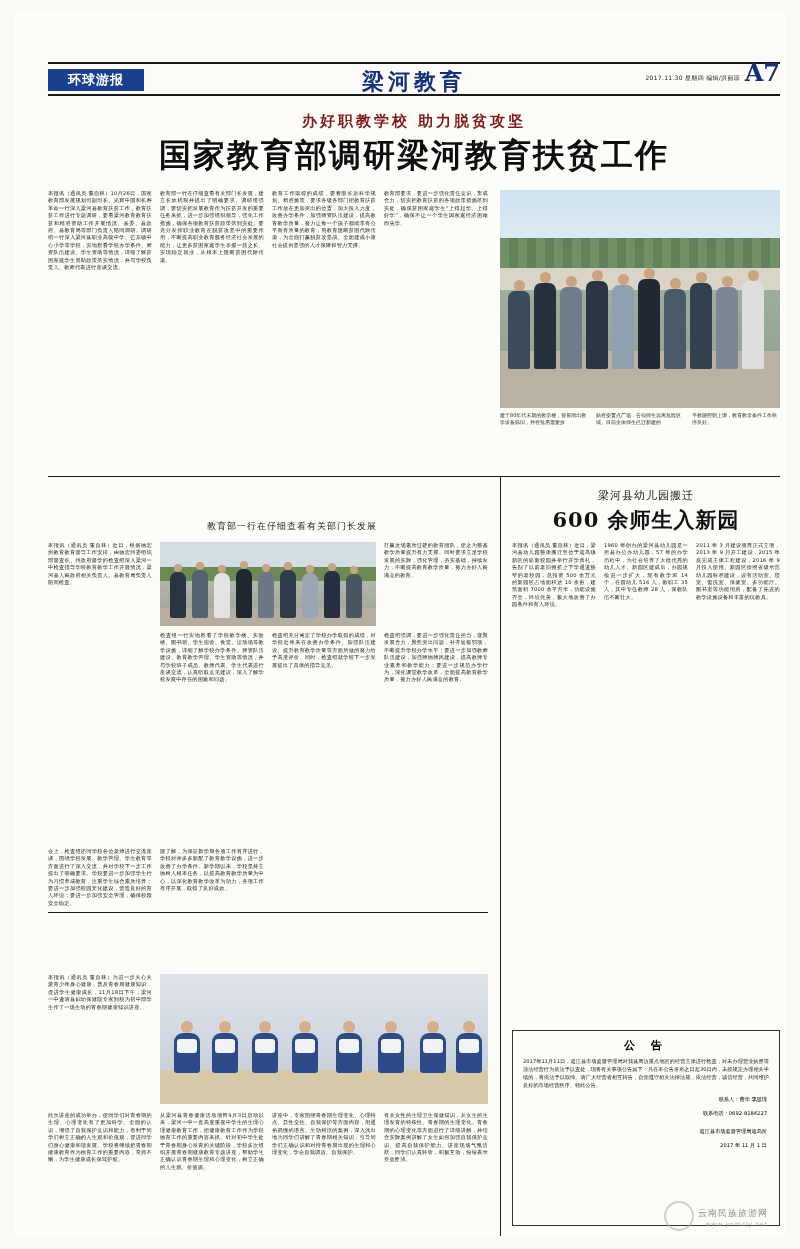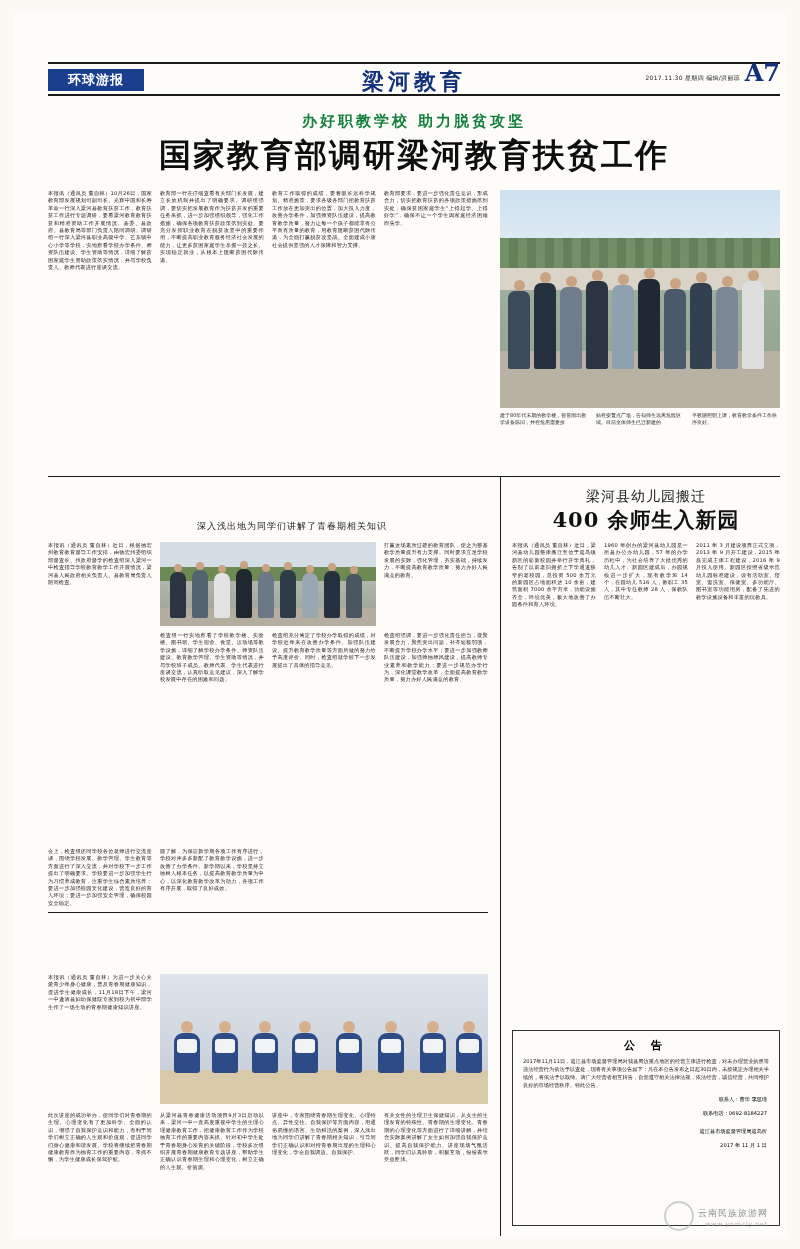--- a/index.html
+++ b/index.html
@@ -32,21 +32,21 @@
     position:absolute;right:40px;top:10px;font-size:6px;color:#222;
     letter-spacing:.3px;
   }
   .mh-page{
     position:absolute;right:0;top:-6px;font-size:24px;font-weight:bold;
     color:#13307a;font-family:"DejaVu Serif","Liberation Serif",serif;
   }
   
   .sub-head{
     position:absolute;left:34px;top:100px;width:732px;text-align:center;
-    font-size:15px;font-weight:bold;color:#15803d;letter-spacing:3px;
+    font-size:15px;font-weight:bold;color:#7f1d1d;letter-spacing:3px;
   }
   .main-head{
     position:absolute;left:34px;top:122px;width:732px;text-align:center;
     font-size:32px;font-weight:bold;color:#0e0e0e;letter-spacing:2px;
     font-family:"DejaVu Serif","Liberation Serif",serif;
   }
   .rule{
     position:absolute;background:#1a1a1a;
   }
   
@@ -168,21 +168,21 @@
             <span class="hd"></span>
           </div>
       </div>
     </div>
     <div class="cap" style="left:486px;top:400px;width:90px;">建于80年代末期的教学楼，曾冒雨出教学设备陈旧，并在危房需要拆</div>
     <div class="cap" style="left:582px;top:400px;width:90px;">贴在安置点广场，告知师生远离危险区域。目前全体师生已迁新建的</div>
     <div class="cap" style="left:678px;top:400px;width:88px;">平教随照明上课，教育教学条件工作秩序良好。</div>
 
     <div class="rule" style="left:34px;top:464px;width:732px;height:1px;"></div>
 
-    <div class="sec-sub" style="left:34px;top:508px;width:488px;">深入浅出地为同学们讲解了青春期相关知识</div>
+    <div class="sec-sub" style="left:34px;top:508px;width:488px;">教育部一行在仔细查看有关部门长发展</div>
 
     <div class="col" style="left:34px;top:530px;width:104px;height:300px;">本报讯（通讯员 董自林）近日，根据德宏州教育教育督导工作安排，由德宏州委组织部督查长、州政府督学的检查组深入梁河一中检查指导学校教育教学工作开展情况，梁河县人民政府相关负责人、县教育局负责人陪同检查。</div>
     <div class="col" style="left:146px;top:620px;width:104px;height:210px;">检查组一行实地察看了学校教学楼、实验楼、图书馆、学生宿舍、食堂、运动场等教学设施，详细了解学校办学条件、师资队伍建设、教育教学管理、学生资助等情况，并与学校班子成员、教师代表、学生代表进行座谈交流，认真听取意见建议，深入了解学校发展中存在的困难和问题。</div>
     <div class="col" style="left:258px;top:620px;width:104px;height:210px;">检查组充分肯定了学校办学取得的成绩，对学校近年来在改善办学条件、加强队伍建设、提升教育教学质量等方面所做的努力给予高度评价。同时，检查组就学校下一步发展提出了具体的指导意见。</div>
     <div class="col" style="left:370px;top:620px;width:104px;height:210px;">检查组强调，要进一步强化责任担当，凝聚发展合力，聚焦突出问题，补齐短板弱项，不断提升学校办学水平；要进一步加强教师队伍建设，加强师德师风建设，提高教师专业素养和教学能力；要进一步规范办学行为，深化课堂教学改革，全面提高教育教学质量，努力办好人民满意的教育。</div>
     <div class="col" style="left:370px;top:530px;width:104px;height:84px;">打赢这场素质过硬的教育团队，使之为整基教学质量提升有力支撑。同时要求立足学校发展的实际，强化管理，夯实基础，持续发力，不断提高教育教学质量，努力办好人民满意的教育。</div>
 
     <div class="photo p2" style="left:146px;top:530px;width:216px;height:84px;">
       <div class="bld"></div>
       <div class="grn"></div>
@@ -262,22 +262,22 @@
           <span class="hd"></span>
           <span class="sh"></span>
         </div>
     </div>
 
     <div class="col" style="left:146px;top:1100px;width:104px;height:124px;">从梁河县青春健康活动项目9月3日启动以来，梁河一中一直高度重视中学生的生理心理健康教育工作，把健康教育工作作为学校德育工作的重要内容来抓。针对初中学生处于青春期身心发育的关键阶段，学校多次组织开展青春期健康教育专题讲座，帮助学生正确认识青春期生理和心理变化，树立正确的人生观、价值观。</div>
     <div class="col" style="left:258px;top:1100px;width:104px;height:124px;">讲座中，专家围绕青春期生理变化、心理特点、异性交往、自我保护等方面内容，用通俗易懂的语言、生动鲜活的案例，深入浅出地为同学们讲解了青春期相关知识，引导同学们正确认识和对待青春期出现的生理和心理变化，学会自我调适、自我保护。</div>
     <div class="col" style="left:370px;top:1100px;width:104px;height:124px;">有关女性的生理卫生保健知识，从女生的生理发育的特殊性、青春期的生理变化、青春期的心理变化等方面进行了详细讲解，并结合实际案例讲解了女生如何加强自我保护意识、提高自我保护能力。讲座现场气氛活跃，同学们认真聆听，积极互动，纷纷表示受益匪浅。</div>
     <div class="col" style="left:34px;top:1100px;width:104px;height:124px;">此次讲座的成功举办，使同学们对青春期的生理、心理变化有了更加科学、全面的认识，增强了自我保护意识和能力，有利于同学们树立正确的人生观和价值观，促进同学们身心健康和谐发展。学校将继续把青春期健康教育作为德育工作的重要内容，常抓不懈，为学生健康成长保驾护航。</div>
 
-    <div class="sec-sub" style="left:498px;top:476px;width:268px;font-size:14px;">梁河县幼儿园搬迁</div>
-    <div class="sec-head" style="left:498px;top:494px;width:268px;font-size:21px;letter-spacing:1px;">400 余师生入新园</div>
+    <div class="sec-sub" style="left:498px;top:476px;width:268px;font-size:11px;">梁河县幼儿园搬迁</div>
+    <div class="sec-head" style="left:498px;top:494px;width:268px;font-size:21px;letter-spacing:1px;">600 余师生入新园</div>
 
     <div class="col" style="left:498px;top:530px;width:84px;height:480px;">本报讯（通讯员 董自林）近日，梁河县幼儿园整体搬迁至位于遮岛镇新区的崭新校园并举行开学典礼，告别了以前老旧拥挤上下学通道狭窄的老校园，总投资 500 余万元的新园区占地面积达 10 余亩，建筑面积 7000 余平方米，功能设施齐全，环境优美，极大地改善了办园条件和育人环境。</div>
     <div class="col" style="left:590px;top:530px;width:84px;height:480px;">1960 年创办的梁河县幼儿园是一所县办公办幼儿园，57 年的办学历程中，为社会培养了大批优秀的幼儿人才。新园区建成后，办园规模进一步扩大，现有教学班 14 个，在园幼儿 516 人，教职工 35 人，其中专任教师 28 人，保教队伍不断壮大。</div>
     <div class="col" style="left:682px;top:530px;width:84px;height:480px;">2011 年 3 月建设项目正式立项，2013 年 9 月开工建设，2015 年底完成主体工程建设，2016 年 9 月投入使用。新园区按照省级示范幼儿园标准建设，设有活动室、寝室、盥洗室、保健室、多功能厅、图书室等功能用房，配备了先进的教学设施设备和丰富的玩教具。</div>
 
     <div class="notice" style="left:498px;top:1018px;width:268px;height:196px;">
       <div class="nt">公  告</div>
       <div class="nb">2017年11月11日，遮江县市场监督管理局对我县周边重点地区的经营主体进行检查，对未办理营业执照等违法经营行为依法予以查处，现将有关事项公告如下：凡在本公告发布之日起30日内，未按规定办理相关手续的，将依法予以取缔。请广大经营者相互转告，自觉遵守相关法律法规，依法经营，诚信经营，共同维护良好的市场经营秩序。特此公告。</div>
       <div class="sig">联系人：曹华  李思瑾</div>
       <div class="sig">联系电话：0692-8184227</div>

